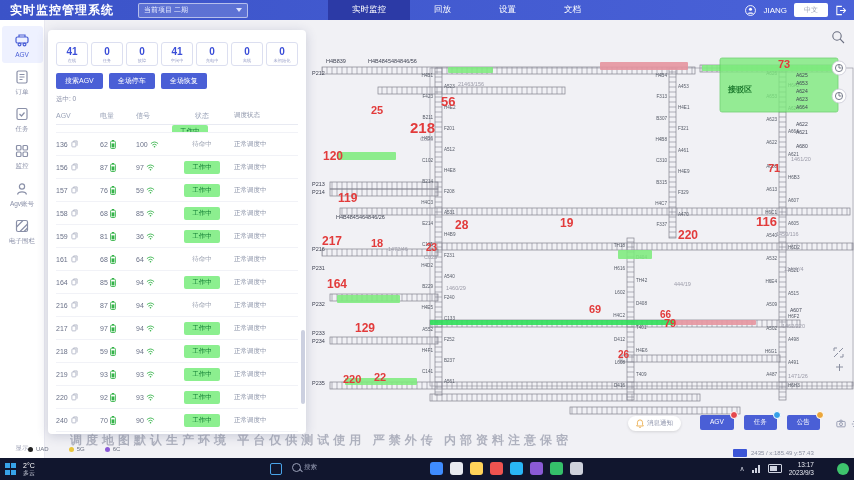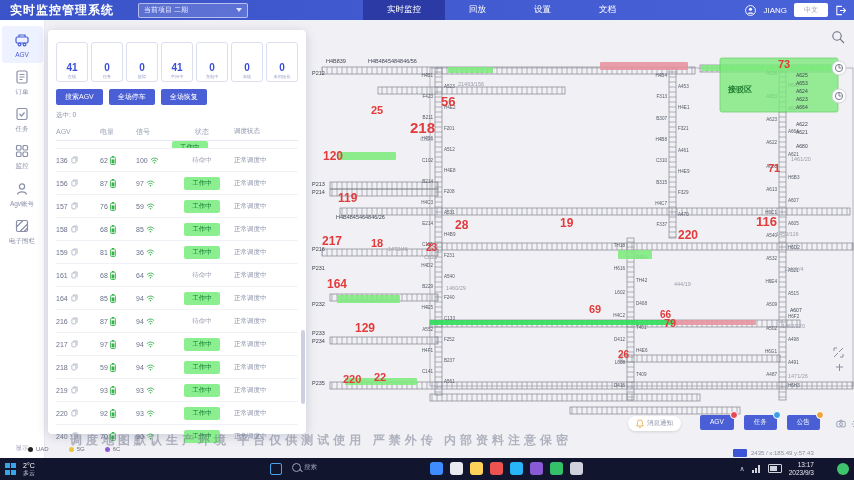--- a/index.html
+++ b/index.html
@@ -6,21 +6,21 @@
   body{width:854px;height:480px;position:relative;overflow:hidden;background:#f1f1f5;
        font-family:"Liberation Sans","DejaVu Sans",sans-serif;-webkit-font-smoothing:antialiased}
   
   .header{position:absolute;left:0;top:0;right:0;height:20px;z-index:30;display:flex;align-items:center;
           background:linear-gradient(90deg,#3b53c8,#4a62d8);color:#fff}
   .h-title{font-weight:bold;font-size:12px;padding:0 10px;letter-spacing:1px;white-space:nowrap}
   .h-select{width:98px;height:13px;border:1px solid rgba(255,255,255,.55);border-radius:2px;
             background:rgba(255,255,255,.16);font-size:7px;display:flex;align-items:center;
             padding:0 5px;color:#e6ebff;margin-left:14px;justify-content:space-between}
   .h-caret{width:0;height:0;border-left:3px solid transparent;border-right:3px solid transparent;border-top:4px solid #dfe5ff}
-  .h-tabs{display:flex;margin-left:115px;height:100%}
+  .h-tabs{display:flex;margin-left:80px;height:100%}
   .h-tab{padding:0 24px;font-size:8.5px;display:flex;align-items:center;cursor:pointer;white-space:nowrap}
   .h-tab.active{background:#2c3aa6}
   .h-right{margin-left:auto;display:flex;align-items:center;gap:7px;padding-right:8px;font-size:8px}
   .h-lang{background:#fff;color:#9aa0b4;border-radius:2px;font-size:7px;padding:2px 10px}
   
   .sidebar{position:absolute;left:0;top:20px;bottom:22px;width:45px;background:#fff;z-index:8;
            border-right:1px solid #e8e8f0;display:flex;flex-direction:column;align-items:center;padding-top:6px;box-sizing:border-box}
   .side-item{width:41px;padding:6px 0 5px;display:flex;flex-direction:column;align-items:center;gap:3px;
              color:#8a90a8;font-size:6.5px;border-radius:3px;cursor:pointer;text-align:center;line-height:1.1}
   .side-item.active{background:#eef1ff;color:#4a5fd6}
@@ -28,21 +28,21 @@
   .side-foot{margin-top:auto;margin-bottom:5px;font-size:6.5px;color:#a0a4b8}
   
   .map{position:absolute;left:45px;top:20px;right:0;bottom:22px;background:#f1f1f5;z-index:1}
   #mapsvg{position:absolute;left:265px;top:0;width:544px;height:418px}
   
   .panel{position:absolute;left:48px;top:30px;width:258px;height:404px;background:#fff;border-radius:4px;
          box-shadow:0 2px 12px rgba(40,50,100,.2);padding:6px 8px;box-sizing:border-box;z-index:10}
   .p-head{display:flex;align-items:center;font-size:8.5px;color:#3a3f55;font-weight:bold;gap:4px}
   .p-close{margin-left:auto;color:#9aa0b0;font-size:11px;cursor:pointer;line-height:1}
   .p-stats{display:flex;gap:3px;margin-top:6px}
-  .stat{flex:1;border:1px solid #dcdff0;border-radius:3px;text-align:center;padding:19px 0 2px;min-width:0}
+  .stat{flex:1;border:1px solid #dcdff0;border-radius:3px;text-align:center;padding:3px 0 2px;min-width:0}
   .stat .v{font-size:10px;font-weight:bold;color:#3b4ed8;display:block}
   .stat .l{font-size:5px;color:#9aa0c8;white-space:nowrap;display:block;transform:scale(.85)}
   .p-btns{display:flex;gap:6px;margin-top:7px}
   .p-btn{background:#4a5fd6;color:#fff;font-size:7px;padding:3px 9px;border-radius:2px;border:none;cursor:pointer}
   .p-sel{font-size:6.5px;color:#8a90a8;margin-top:6px}
   .tbl{margin-top:3px;font-size:7px;color:#6a7188;position:relative}
   .tr{display:flex;align-items:center;height:22px;border-bottom:1px solid #f1f2f7}
   .tr.half{height:7px;overflow:hidden;align-items:flex-start}
   .th{color:#9aa3b8;height:17px;border-bottom:1px solid #e8eaf2}
   .c1{width:44px;display:flex;align-items:center;gap:3px}

